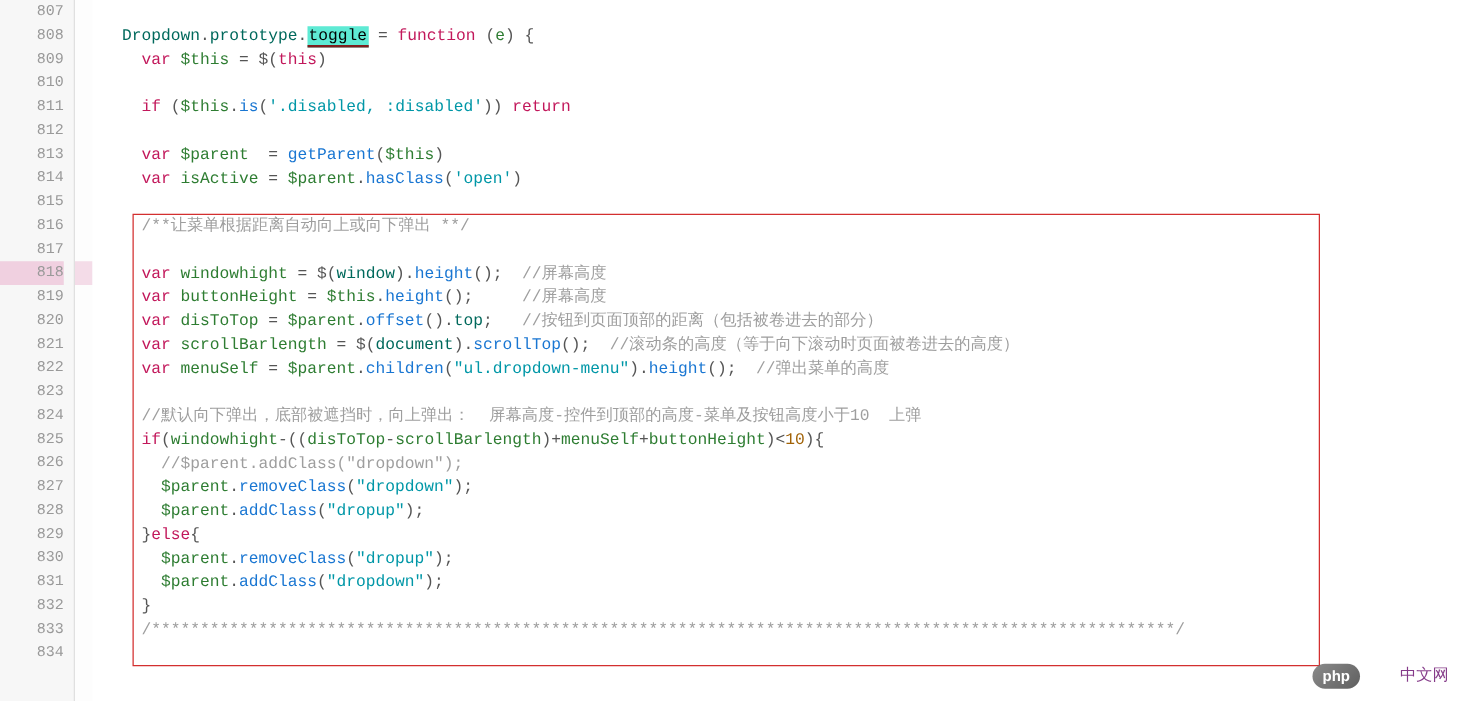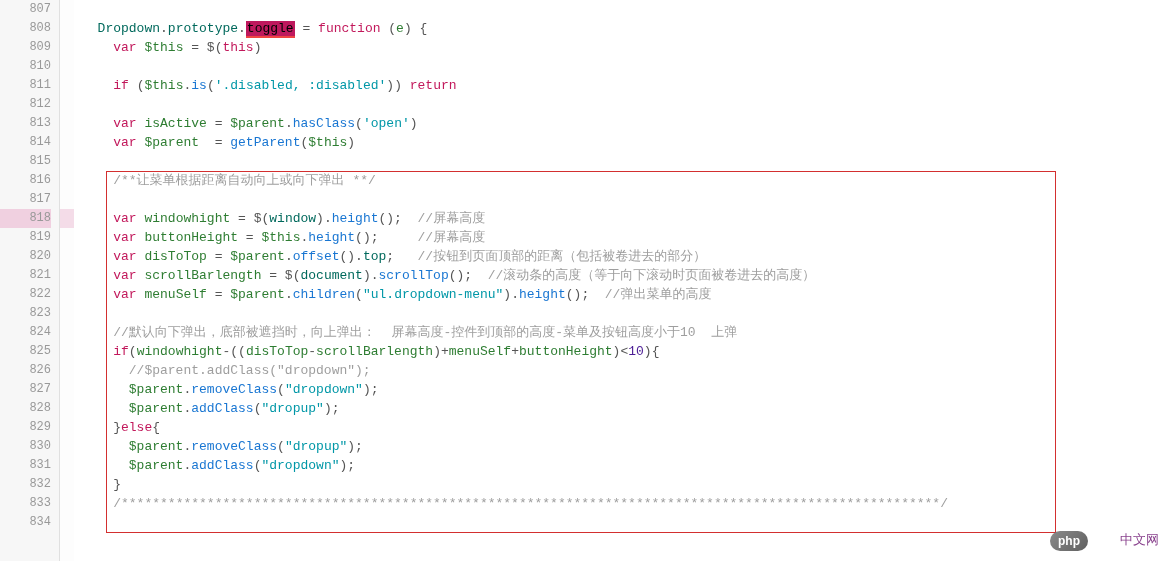--- a/index.html
+++ b/index.html
@@ -42,28 +42,28 @@
       height: 19px;
       line-height: 19px;
       white-space: pre;
       font-size: 13px;
     }
     
     .kw { color: #c2185b; }
     .vn { color: #2e7d32; }
     .fn { color: #1976d2; }
     .str { color: #0097a7; }
-    .num { color: #4c1d95; text-align: right; }
+    .num { color: #a16207; text-align: right; }
     .cmt { color: #9e9e9e; }
     .punc { color: #555; }
     .ident { color: #00695c; }
 
     .hl-toggle {
-      background: #be185d;
-      border-bottom: 2px solid #ef4444;
+      background: #5eead4;
+      border-bottom: 2px solid #7f1d1d;
       padding: 0 1px;
     }
     .red-box {
       position: absolute;
       border: 1px solid #d32f2f;
       left: 106px;
       top: 171px;
       width: 950px;
       height: 362px;
       pointer-events: none;
@@ -165,22 +165,22 @@
       <div class="margin-cell"></div>
     </div>
   <div class="code-area" id="code">
     <div class="current-line-bg"></div>
   <div class="code-line"></div>
       <div class="code-line"><span class="ident">  Dropdown</span><span class="punc">.</span><span class="ident">prototype</span><span class="punc">.</span><span class="hl-toggle">toggle</span><span class="punc"> = </span><span class="kw">function</span><span class="punc"> (</span><span class="vn">e</span><span class="punc">) {</span></div>
       <div class="code-line"><span>    </span><span class="kw">var</span><span> </span><span class="vn">$this</span><span class="punc"> = $(</span><span class="kw">this</span><span class="punc">)</span></div>
       <div class="code-line"></div>
       <div class="code-line"><span>    </span><span class="kw">if</span><span class="punc"> (</span><span class="vn">$this</span><span class="punc">.</span><span class="fn">is</span><span class="punc">(</span><span class="str">'.disabled, :disabled'</span><span class="punc">)) </span><span class="kw">return</span></div>
       <div class="code-line"></div>
+      <div class="code-line"><span>    </span><span class="kw">var</span><span> </span><span class="vn">$parent</span><span class="punc">  = </span><span class="fn">getParent</span><span class="punc">(</span><span class="vn">$this</span><span class="punc">)</span></div>
       <div class="code-line"><span>    </span><span class="kw">var</span><span> </span><span class="vn">isActive</span><span class="punc"> = </span><span class="vn">$parent</span><span class="punc">.</span><span class="fn">hasClass</span><span class="punc">(</span><span class="str">'open'</span><span class="punc">)</span></div>
-      <div class="code-line"><span>    </span><span class="kw">var</span><span> </span><span class="vn">$parent</span><span class="punc">  = </span><span class="fn">getParent</span><span class="punc">(</span><span class="vn">$this</span><span class="punc">)</span></div>
       <div class="code-line"></div>
       <div class="code-line"><span>    </span><span class="cmt">/**让菜单根据距离自动向上或向下弹出 **/</span></div>
       <div class="code-line"></div>
       <div class="code-line"><span>    </span><span class="kw">var</span><span> </span><span class="vn">windowhight</span><span class="punc"> = $(</span><span class="ident">window</span><span class="punc">).</span><span class="fn">height</span><span class="punc">();  </span><span class="cmt">//屏幕高度</span></div>
       <div class="code-line"><span>    </span><span class="kw">var</span><span> </span><span class="vn">buttonHeight</span><span class="punc"> = </span><span class="vn">$this</span><span class="punc">.</span><span class="fn">height</span><span class="punc">();     </span><span class="cmt">//屏幕高度</span></div>
       <div class="code-line"><span>    </span><span class="kw">var</span><span> </span><span class="vn">disToTop</span><span class="punc"> = </span><span class="vn">$parent</span><span class="punc">.</span><span class="fn">offset</span><span class="punc">().</span><span class="ident">top</span><span class="punc">;   </span><span class="cmt">//按钮到页面顶部的距离（包括被卷进去的部分）</span></div>
       <div class="code-line"><span>    </span><span class="kw">var</span><span> </span><span class="vn">scrollBarlength</span><span class="punc"> = $(</span><span class="ident">document</span><span class="punc">).</span><span class="fn">scrollTop</span><span class="punc">();  </span><span class="cmt">//滚动条的高度（等于向下滚动时页面被卷进去的高度）</span></div>
       <div class="code-line"><span>    </span><span class="kw">var</span><span> </span><span class="vn">menuSelf</span><span class="punc"> = </span><span class="vn">$parent</span><span class="punc">.</span><span class="fn">children</span><span class="punc">(</span><span class="str">"ul.dropdown-menu"</span><span class="punc">).</span><span class="fn">height</span><span class="punc">();  </span><span class="cmt">//弹出菜单的高度</span></div>
       <div class="code-line"></div>
       <div class="code-line"><span>    </span><span class="cmt">//默认向下弹出，底部被遮挡时，向上弹出：  屏幕高度-控件到顶部的高度-菜单及按钮高度小于10  上弹</span></div>

